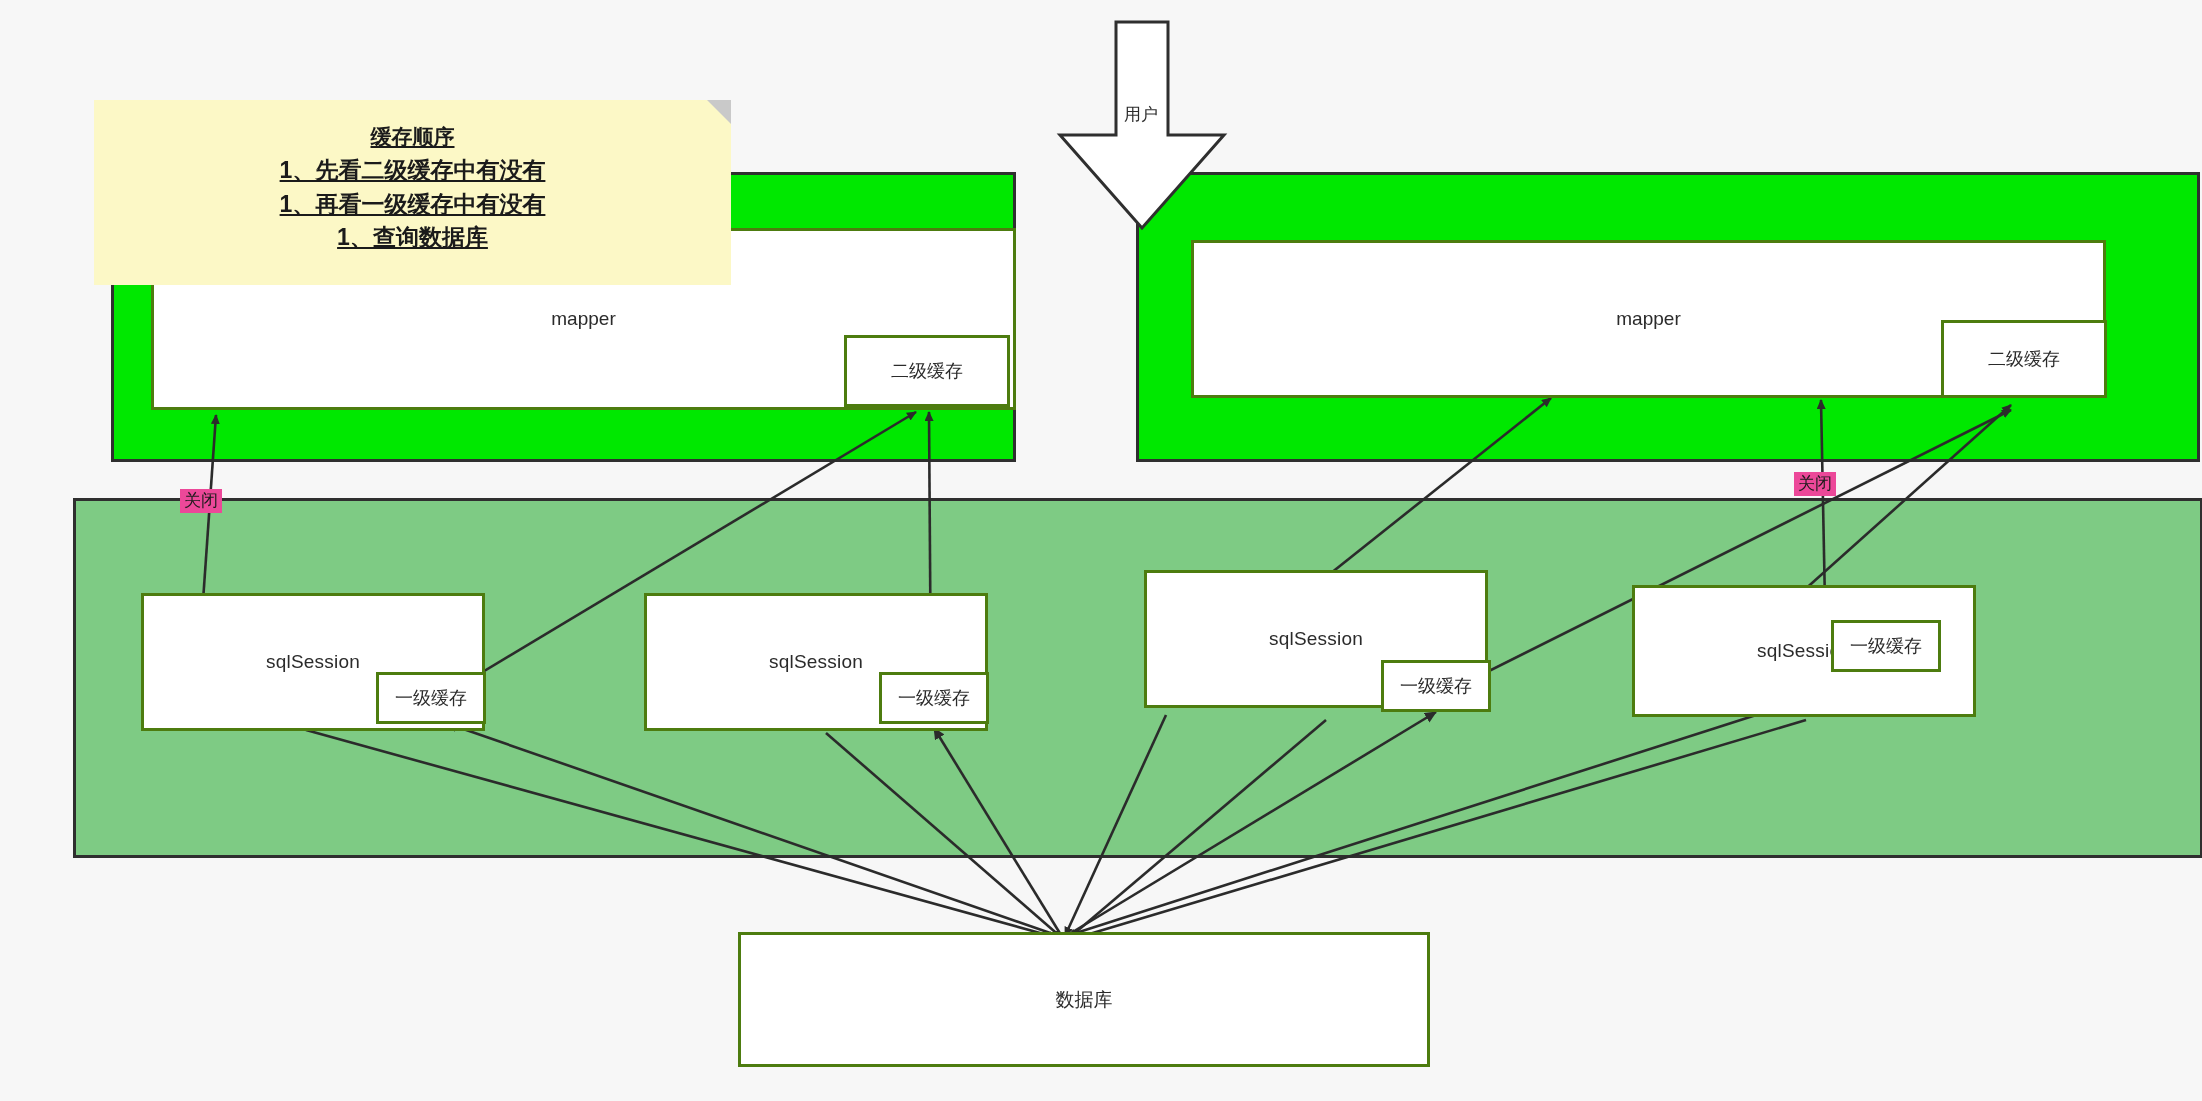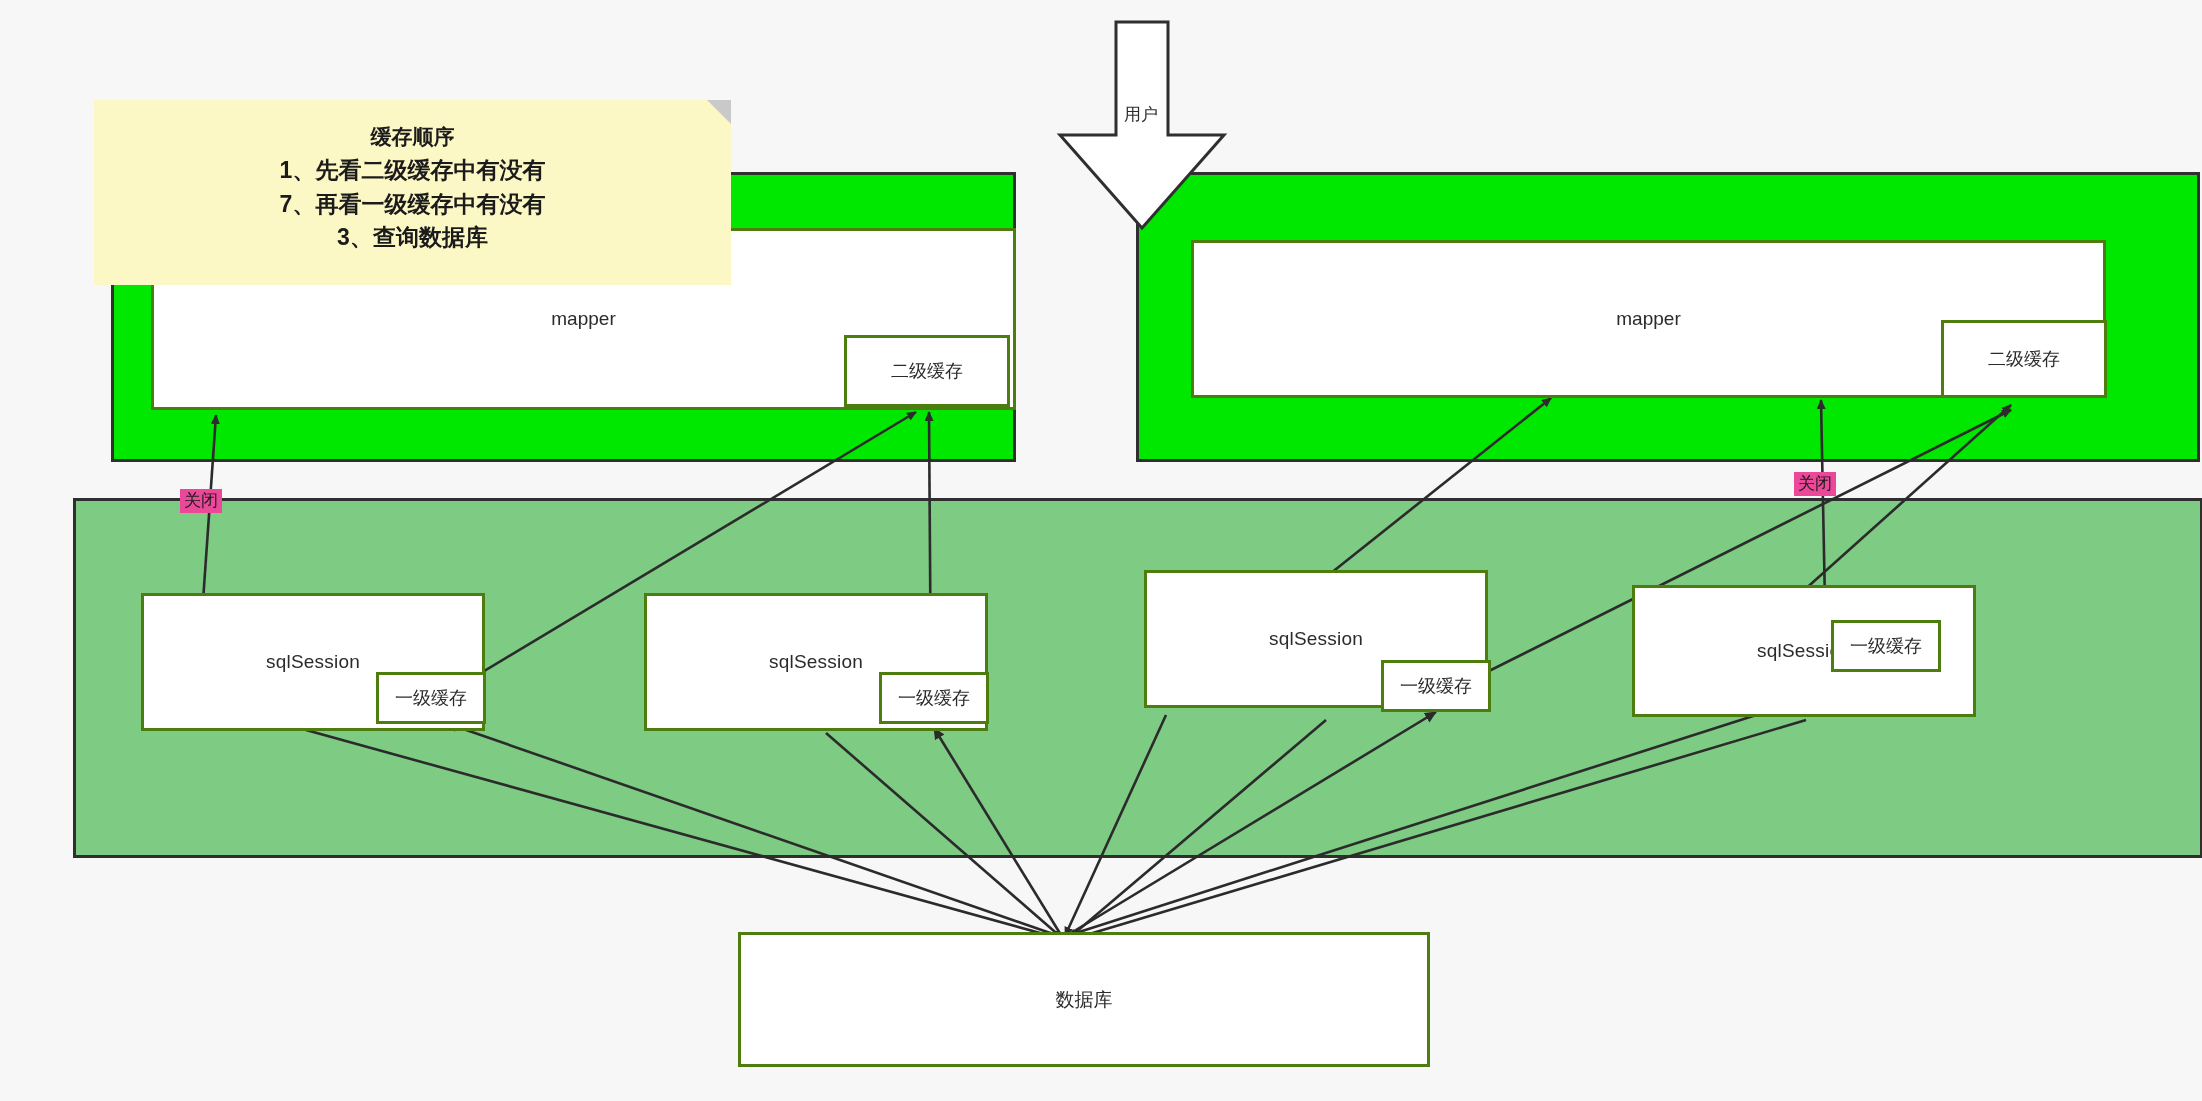--- a/index.html
+++ b/index.html
@@ -39,21 +39,21 @@
   
   .note{
     background:#fcf8c6;
     border:none;
     box-shadow:none;
     color:#1b1b1b;
     text-align:center;
     padding-top:22px;
     font-weight:bold;
   }
-  .note .line{font-size:23px;line-height:1.45;white-space:nowrap;}
+  .note .line{font-size:23px;line-height:1.45;white-space:nowrap;text-decoration:underline;}
   .note .title{font-size:21px;margin-bottom:2px;}
   .note-fold{
     position:absolute;right:0;top:0;width:0;height:0;
     border-left:24px solid transparent;
     border-top:24px solid #c9c9c9;
   }
 
   
   .edge-label{
     background:#ec4899;
@@ -182,17 +182,17 @@
     <span>关闭</span>
   </div>
   <div class="abs edge-label" style="left:1758px;top:472px;">
     <span>关闭</span>
   </div>
 
   <div class="abs note" style="left:58px;top:100px;width:637px;height:185px;">
     <div class="note-fold"></div>
     <div class="line title">缓存顺序</div>
     <div class="line">1、先看二级缓存中有没有</div>
-    <div class="line">7、再看一级缓存中有没有</div>
-    <div class="line">3、查询数据库</div>
+    <div class="line">1、再看一级缓存中有没有</div>
+    <div class="line">1、查询数据库</div>
   </div>
 
 </div>
 
 </body></html>

